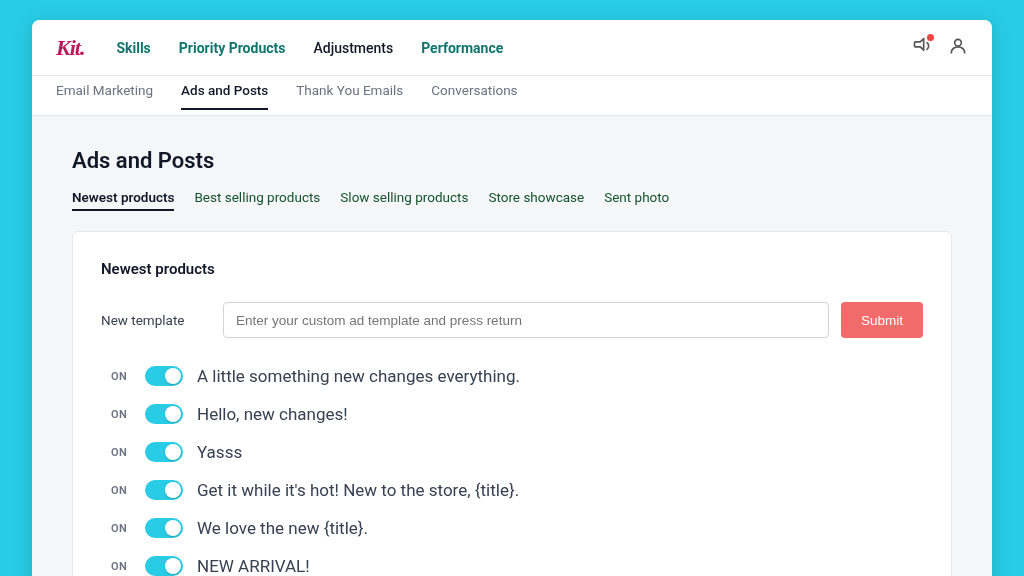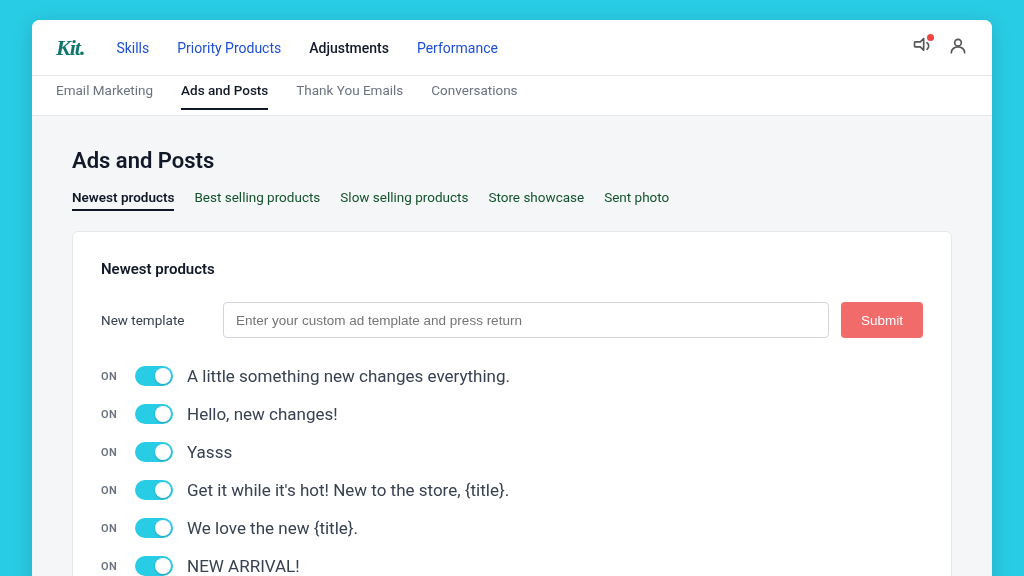--- a/index.html
+++ b/index.html
@@ -26,36 +26,36 @@
       border-bottom: 1px solid #e5e7eb;
       padding: 0 24px;
       display: flex;
       align-items: center;
       height: 56px;
     }
     .logo {
       font-size: 22px;
       font-weight: 700;
       font-style: italic;
-      color: #0f766e;
+      color: #be185d;
       margin-right: 32px;
       font-family: Georgia, serif;
       letter-spacing: -1px;
     }
     .top-nav-links {
       display: flex;
       align-items: center;
       gap: 28px;
       flex: 1;
     }
     .top-nav-links a {
       text-decoration: none;
-      color: #1d4ed8;
+      color: #0f766e;
       font-size: 14px;
-      font-weight: 400;
+      font-weight: 700;
     }
     .top-nav-links a.active {
       color: #111827;
       font-weight: 500;
     }
     .top-nav-right {
       display: flex;
       align-items: center;
       gap: 16px;
     }
@@ -172,20 +172,21 @@
     
     .toggle-list {
       display: flex;
       flex-direction: column;
       gap: 18px;
     }
     .toggle-row {
       display: flex;
       align-items: center;
       gap: 14px;
+      margin-left: 10px;
     }
     .on-label {
       font-size: 11px;
       font-weight: 600;
       color: #6b7280;
       min-width: 20px;
       letter-spacing: 0.3px;
     }
     
     .toggle {

